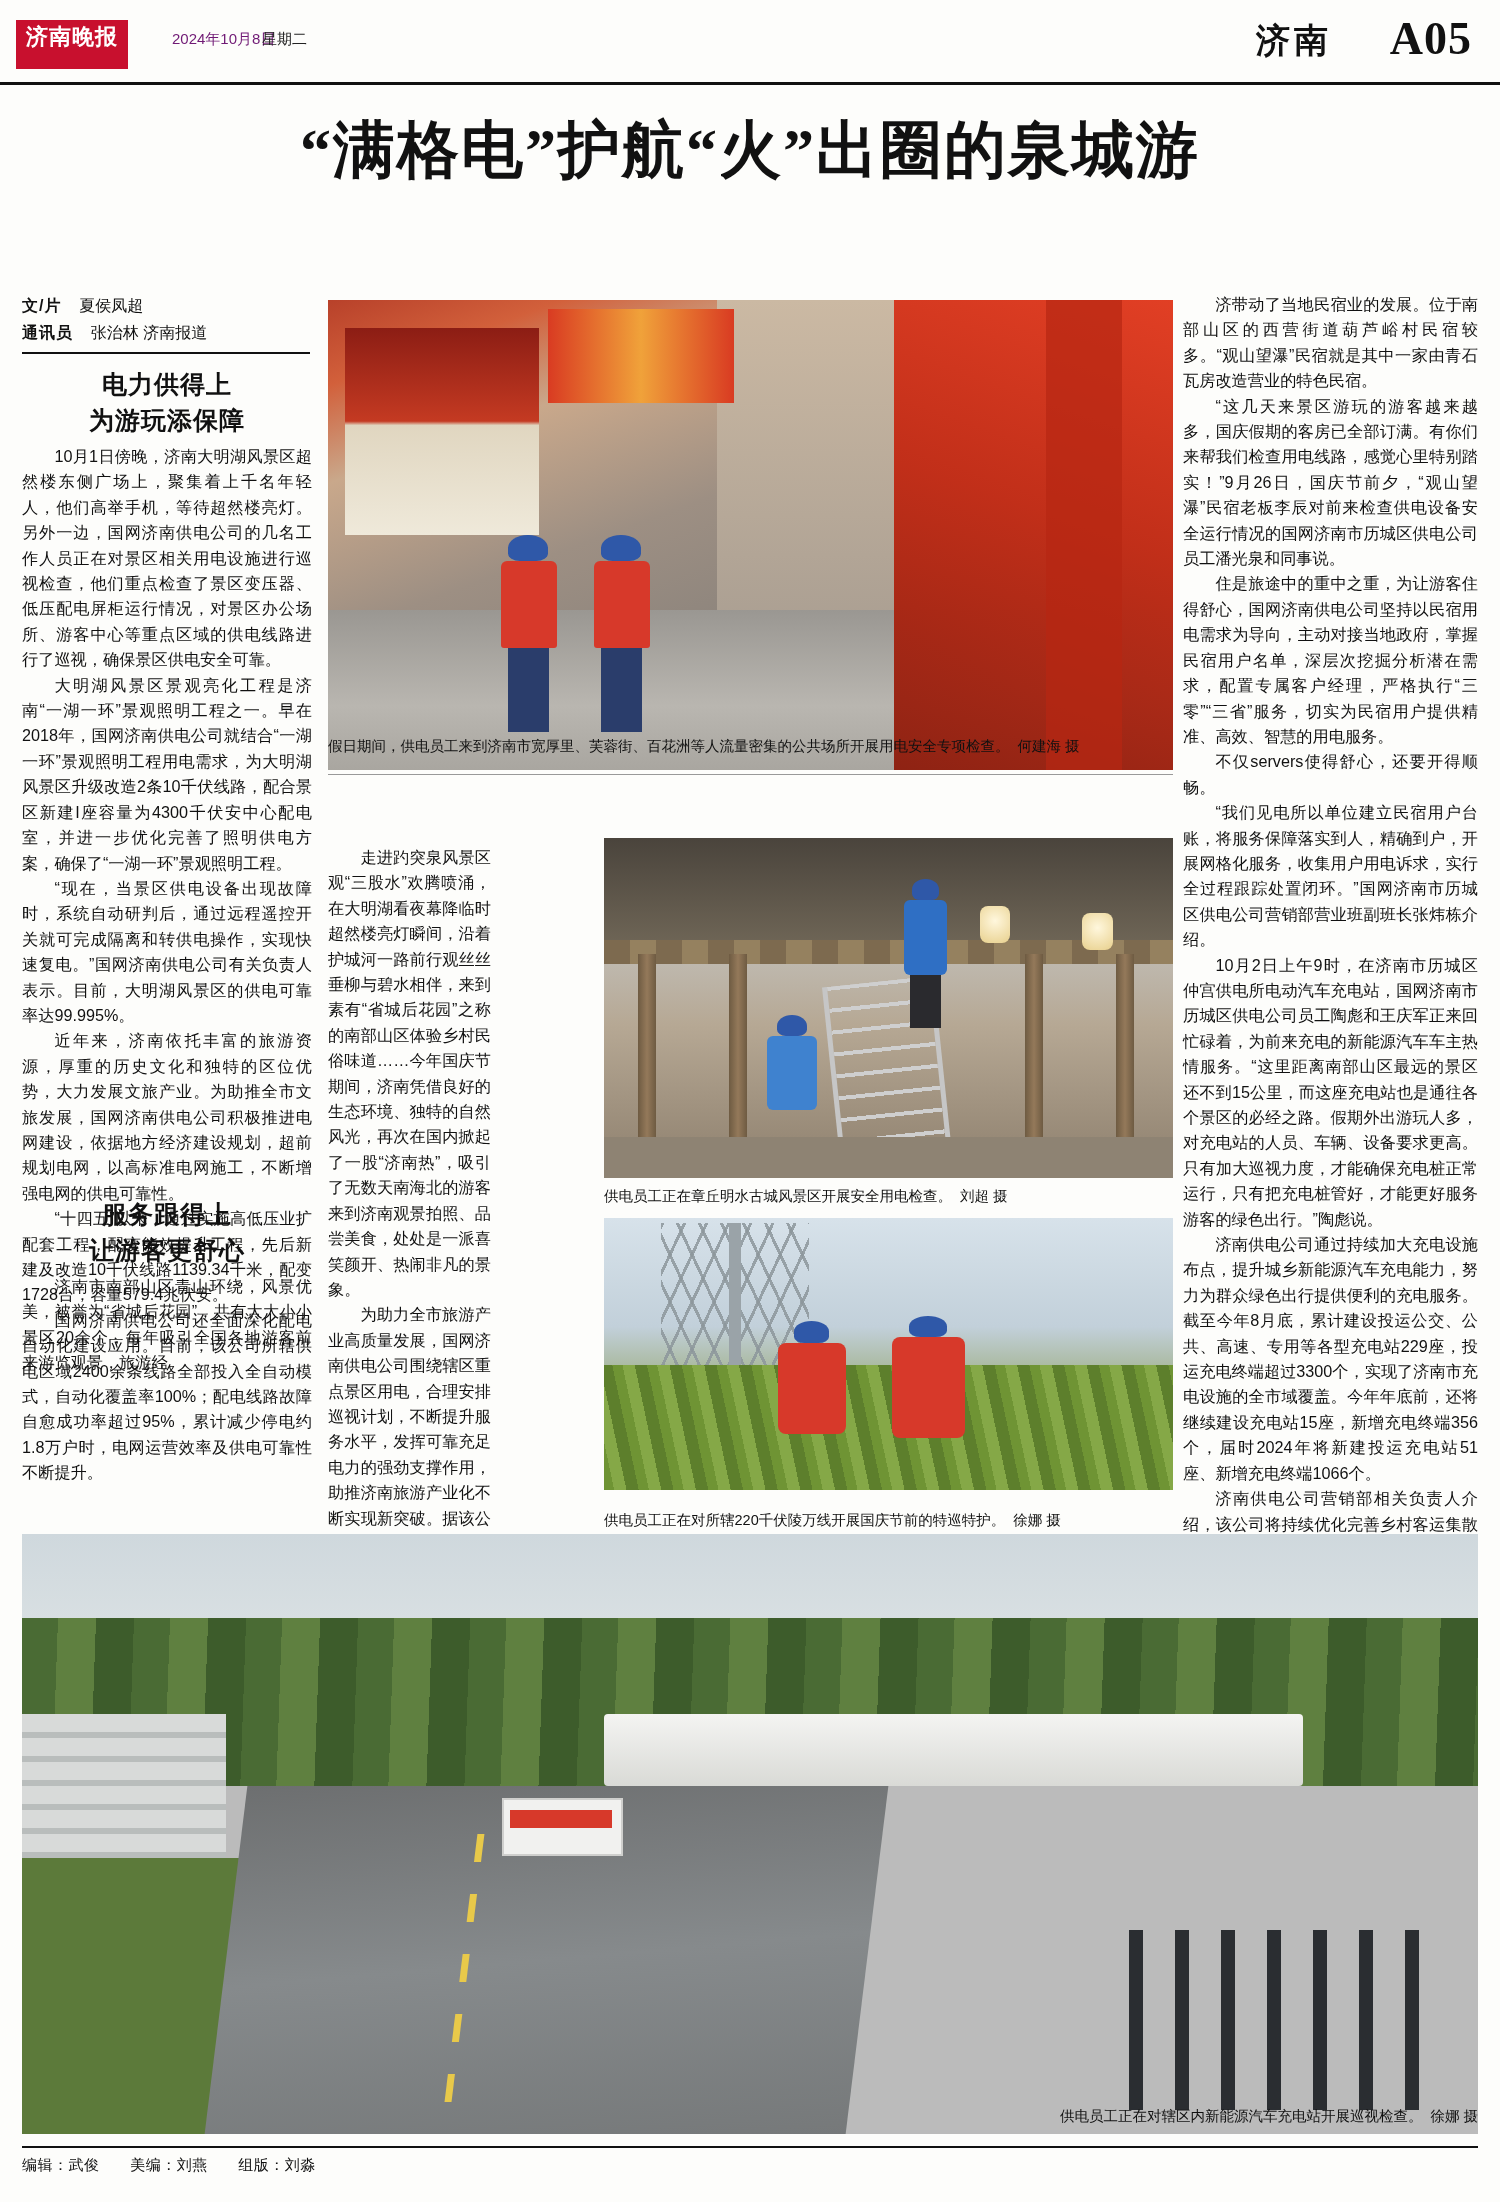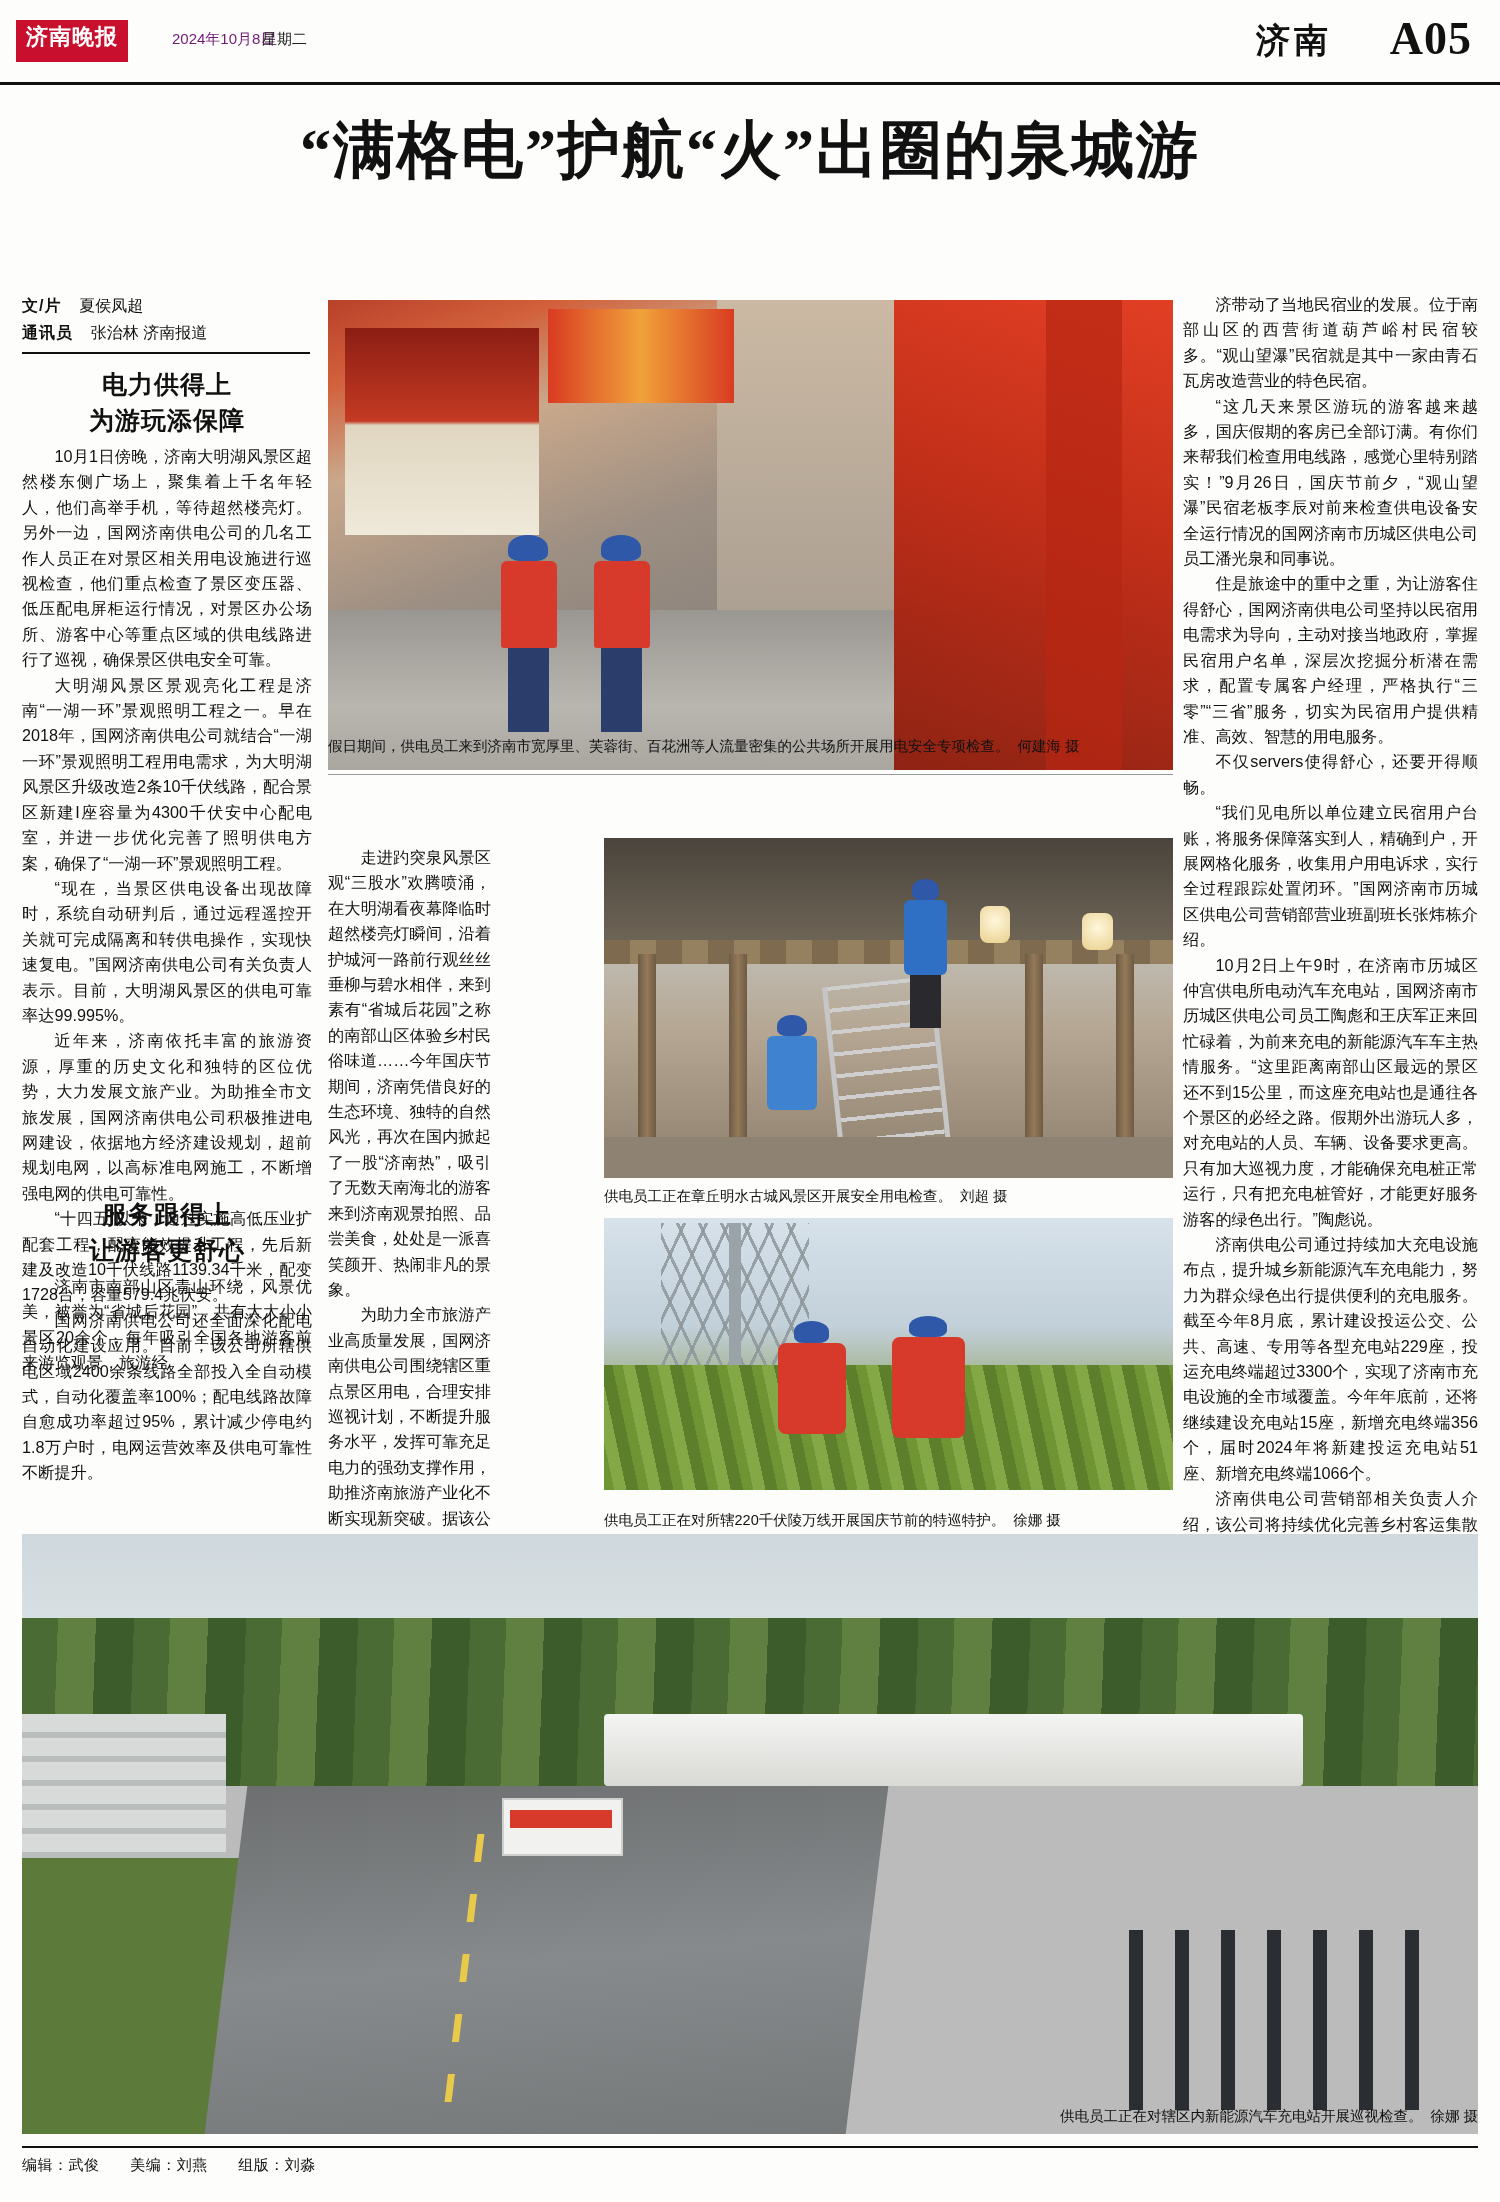--- a/index.html
+++ b/index.html
@@ -19,21 +19,21 @@
   
   .masthead {
     position: absolute;
     left: 0; top: 0;
     width: 1500px; height: 82px;
     border-bottom: 3px solid #111;
   }
   .mh-logo {
     position: absolute;
     left: 16px; top: 20px;
-    width: 112px; height: 42px;
+    width: 112px; height: 49px;
     background: #c8102e;
     color: #fff;
     font-family: Liberation Sans, sans-serif;
     font-weight: bold;
     font-size: 22px;
     letter-spacing: 1px;
     text-align: center;
     line-height: 34px;
   }
   .mh-date {

